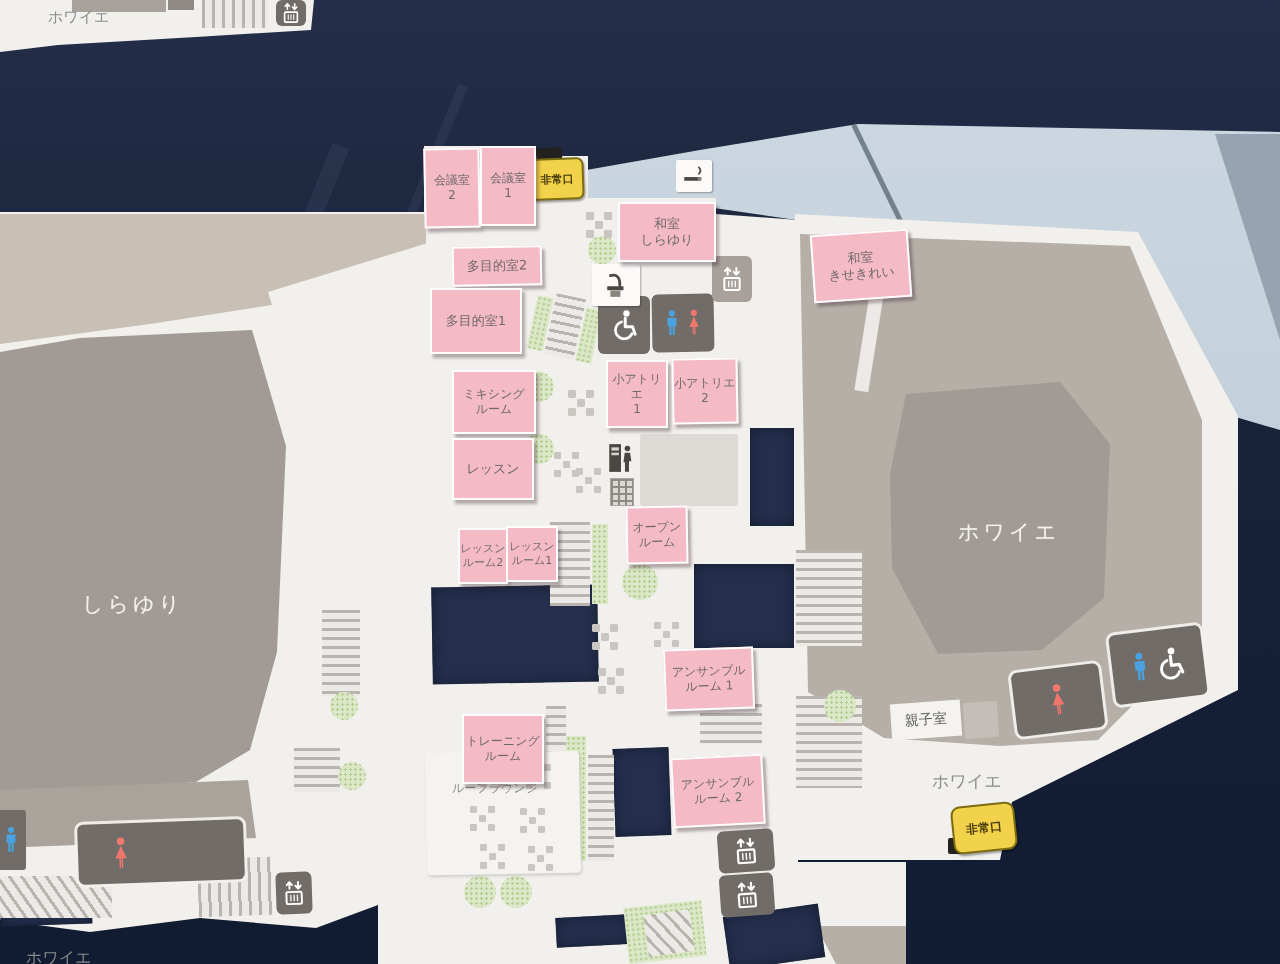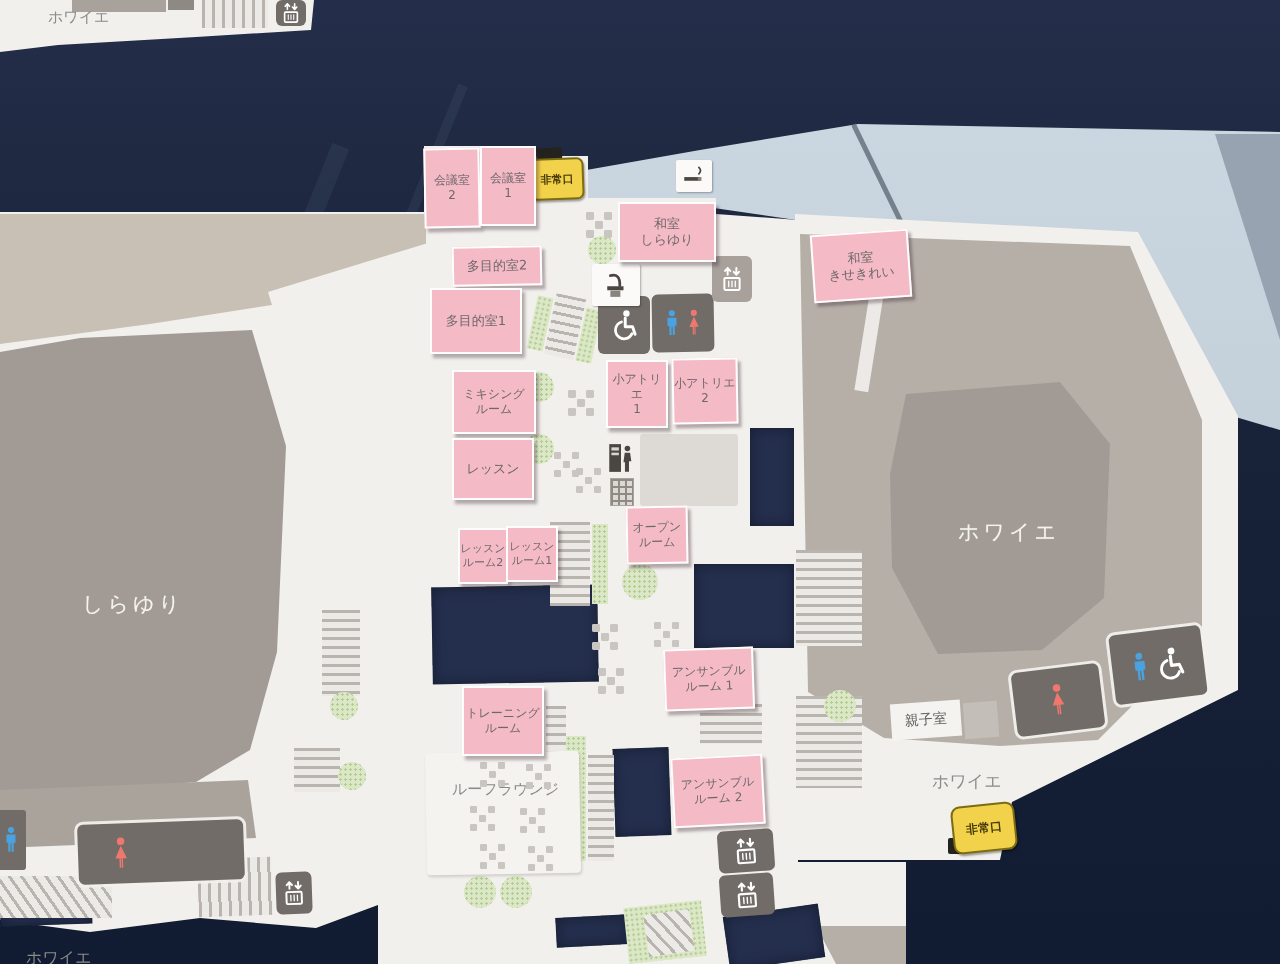--- a/index.html
+++ b/index.html
@@ -137,21 +137,21 @@
       <i></i>
     </div>
   <div class="xtable" style="left:652px;top:620px;width:28px;height:28px">
       <i></i>
     </div>
   <div class="xtable" style="left:596px;top:666px;width:30px;height:30px">
       <i></i>
     </div>
 
   <div class="whitebox" style="left:426px;top:752px;width:154px;height:122px;transform:rotate(-1deg);border-radius:4px;box-shadow:1px 2px 3px rgba(0,0,0,.15)"></div>
-  <div class="lbl" style="left:452px;top:780px;font-size:15px;color:#8a8a8a">ルーフラウンジ</div>
+  <div class="lbl" style="left:452px;top:780px;font-size:12px;color:#8a8a8a">ルーフラウンジ</div>
   <div class="xtable" style="left:478px;top:760px;width:28px;height:28px">
       <i></i>
     </div>
   <div class="xtable" style="left:524px;top:762px;width:28px;height:28px">
       <i></i>
     </div>
   <div class="xtable" style="left:468px;top:804px;width:28px;height:28px">
       <i></i>
     </div>
   <div class="xtable" style="left:518px;top:806px;width:28px;height:28px">
@@ -325,21 +325,21 @@
   <div class="room" style="left:672px;top:358px;width:62px;height:62px;transform:rotate(-1deg)">小アトリエ
 2</div>
   <div class="room sm" style="left:458px;top:528px;width:46px;height:52px">レッスン
 ルーム2</div>
   <div class="room sm" style="left:506px;top:526px;width:48px;height:52px">レッスン
 ルーム1</div>
   <div class="room" style="left:626px;top:506px;width:58px;height:54px;transform:rotate(-1deg)">オープン
 ルーム</div>
   <div class="room" style="left:664px;top:648px;width:86px;height:58px;transform:rotate(-2deg)">アンサンブル
 ルーム 1</div>
-  <div class="room" style="left:462px;top:686px;width:78px;height:66px">トレーニング
+  <div class="room" style="left:462px;top:714px;width:78px;height:66px">トレーニング
 ルーム</div>
   <div class="room" style="left:672px;top:756px;width:88px;height:66px;transform:rotate(-3deg)">アンサンブル
 ルーム 2</div>
 
   <div class="hall-lbl" style="left:82px;top:590px">しらゆり</div>
   <div class="hall-lbl" style="left:958px;top:518px">ホワイエ</div>
   <div class="whitebox" style="left:891px;top:702px;width:70px;height:36px;transform:rotate(-4deg)">
     <span class="abs" style="position:static;font-size:14px;color:#5a5a5a">親子室</span>
   </div>
   <div class="abs" style="left:964px;top:702px;width:34px;height:36px;background:#c4beb8;transform:rotate(-4deg)"></div>

